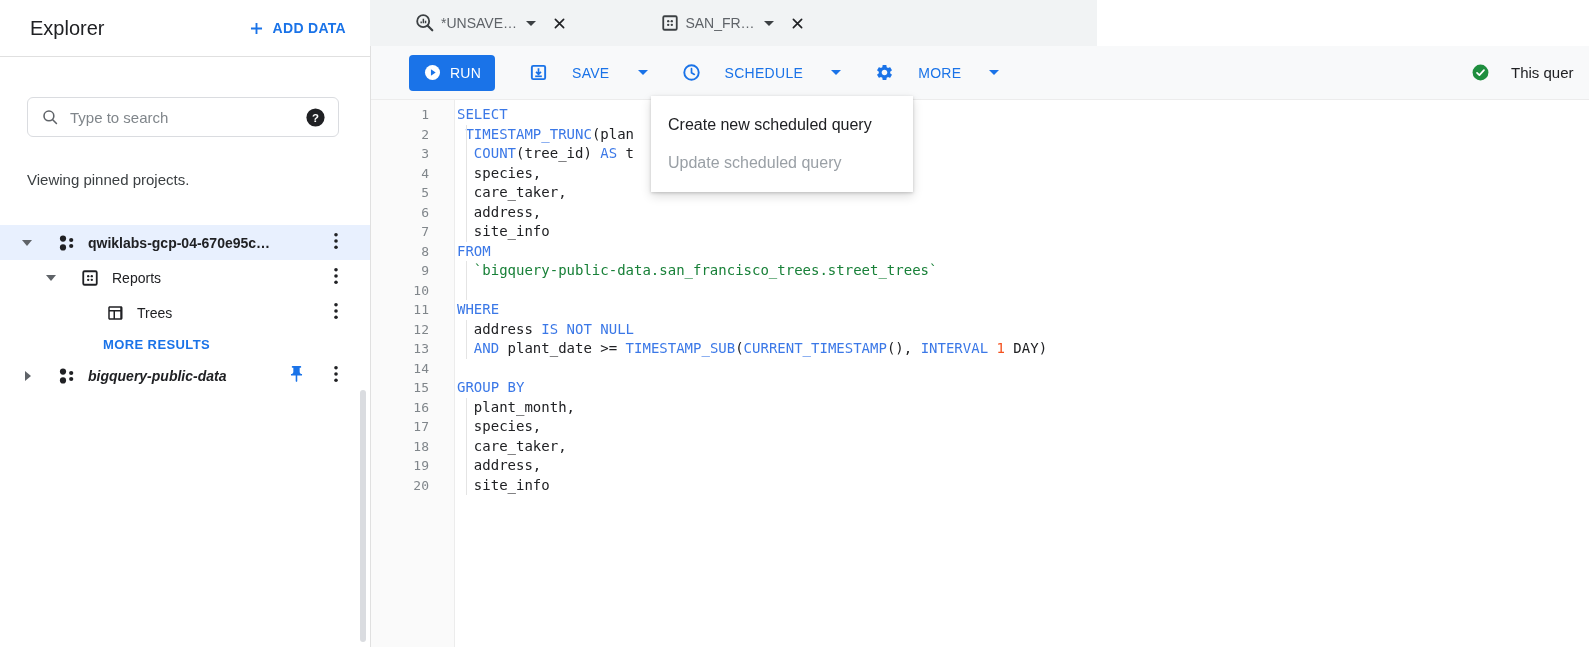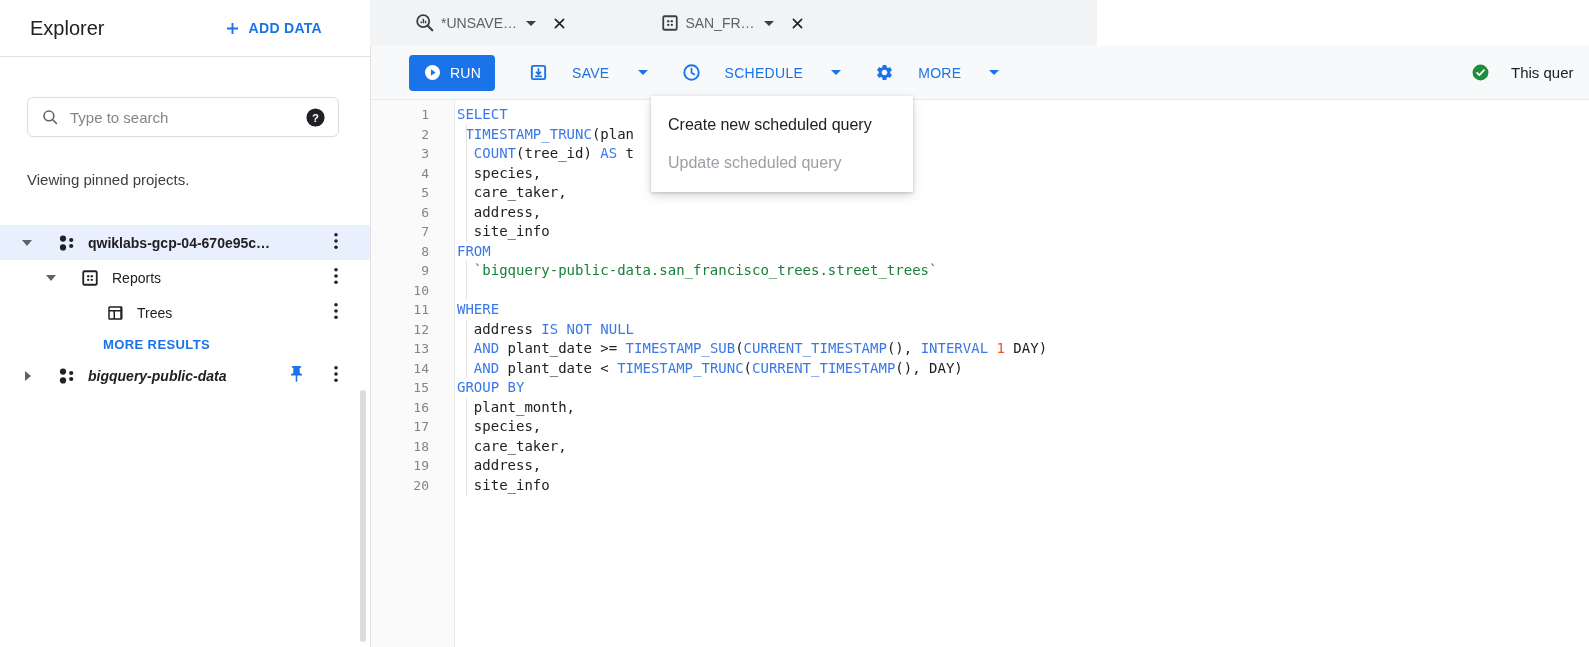--- a/index.html
+++ b/index.html
@@ -3,21 +3,21 @@
 <meta charset="utf-8">
 <style>
   * { margin:0; padding:0; box-sizing:border-box; }
   html,body { width:1589px; height:647px; overflow:hidden; background:#fff;
               font-family:"Liberation Sans", sans-serif; color:#202124; }
   .app { position:relative; width:1589px; height:647px; display:flex; }
 
   
   .sidebar { width:370px; flex:none; background:#fff; position:relative; }
   .sb-header { height:57px; display:flex; align-items:center; justify-content:space-between;
-               padding:0 48px 0 30px; border-bottom:1px solid #e0e0e0; }
+               padding:0 24px 0 30px; border-bottom:1px solid #e0e0e0; }
   .sb-title { font-size:20px; color:#202124; }
   .add-data { display:flex; align-items:center; gap:8px; color:var(--accent);
               font-size:14px; font-weight:700; letter-spacing:.3px; cursor:pointer; }
   .searchbox { margin:40px 31px 0 27px; height:40px; border:1px solid #dadce0; border-radius:6px;
                display:flex; align-items:center; padding:0 12px 0 13px; background:#fff; }
   .searchbox input { border:none; outline:none; flex:1; font-size:15px; color:#202124;
                      margin-left:10px; font-family:"Liberation Sans",sans-serif; background:transparent; }
   .searchbox input::placeholder { color:#80868b; }
   .sb-note { margin:34px 0 0 27px; font-size:15px; color:#3c4043; }
   .tree { margin-top:37px; }
@@ -361,21 +361,20 @@
             <div class="code-line">
               <span class="ln-num">12</span>
               <span class="code indented"><span class="t-pl">  address </span><span class="t-kw">IS NOT NULL</span></span>
             </div>
             <div class="code-line">
               <span class="ln-num">13</span>
               <span class="code indented"><span class="t-pl">  </span><span class="t-kw">AND</span><span class="t-pl"> plant_date &gt;= </span><span class="t-kw">TIMESTAMP_SUB</span><span class="t-pl">(</span><span class="t-kw">CURRENT_TIMESTAMP</span><span class="t-pl">(), </span><span class="t-kw">INTERVAL</span><span class="t-pl"> </span><span class="t-num">1</span><span class="t-pl"> DAY)</span></span>
             </div>
             <div class="code-line">
               <span class="ln-num">14</span>
-              <span class="code indented"><span class="t-pl">  </span><span class="t-kw">AND</span><span class="t-pl"> plant_date &lt; </span><span class="t-kw">TIMESTAMP_TRUNC</span><span class="t-pl">(</span><span class="t-kw">CURRENT_TIMESTAMP</span><span class="t-pl">(), DAY)</span></span>
             </div>
             <div class="code-line">
               <span class="ln-num">15</span>
               <span class="code"><span class="t-kw">GROUP BY</span></span>
             </div>
             <div class="code-line">
               <span class="ln-num">16</span>
               <span class="code indented"><span class="t-pl">  plant_month,</span></span>
             </div>
             <div class="code-line">

